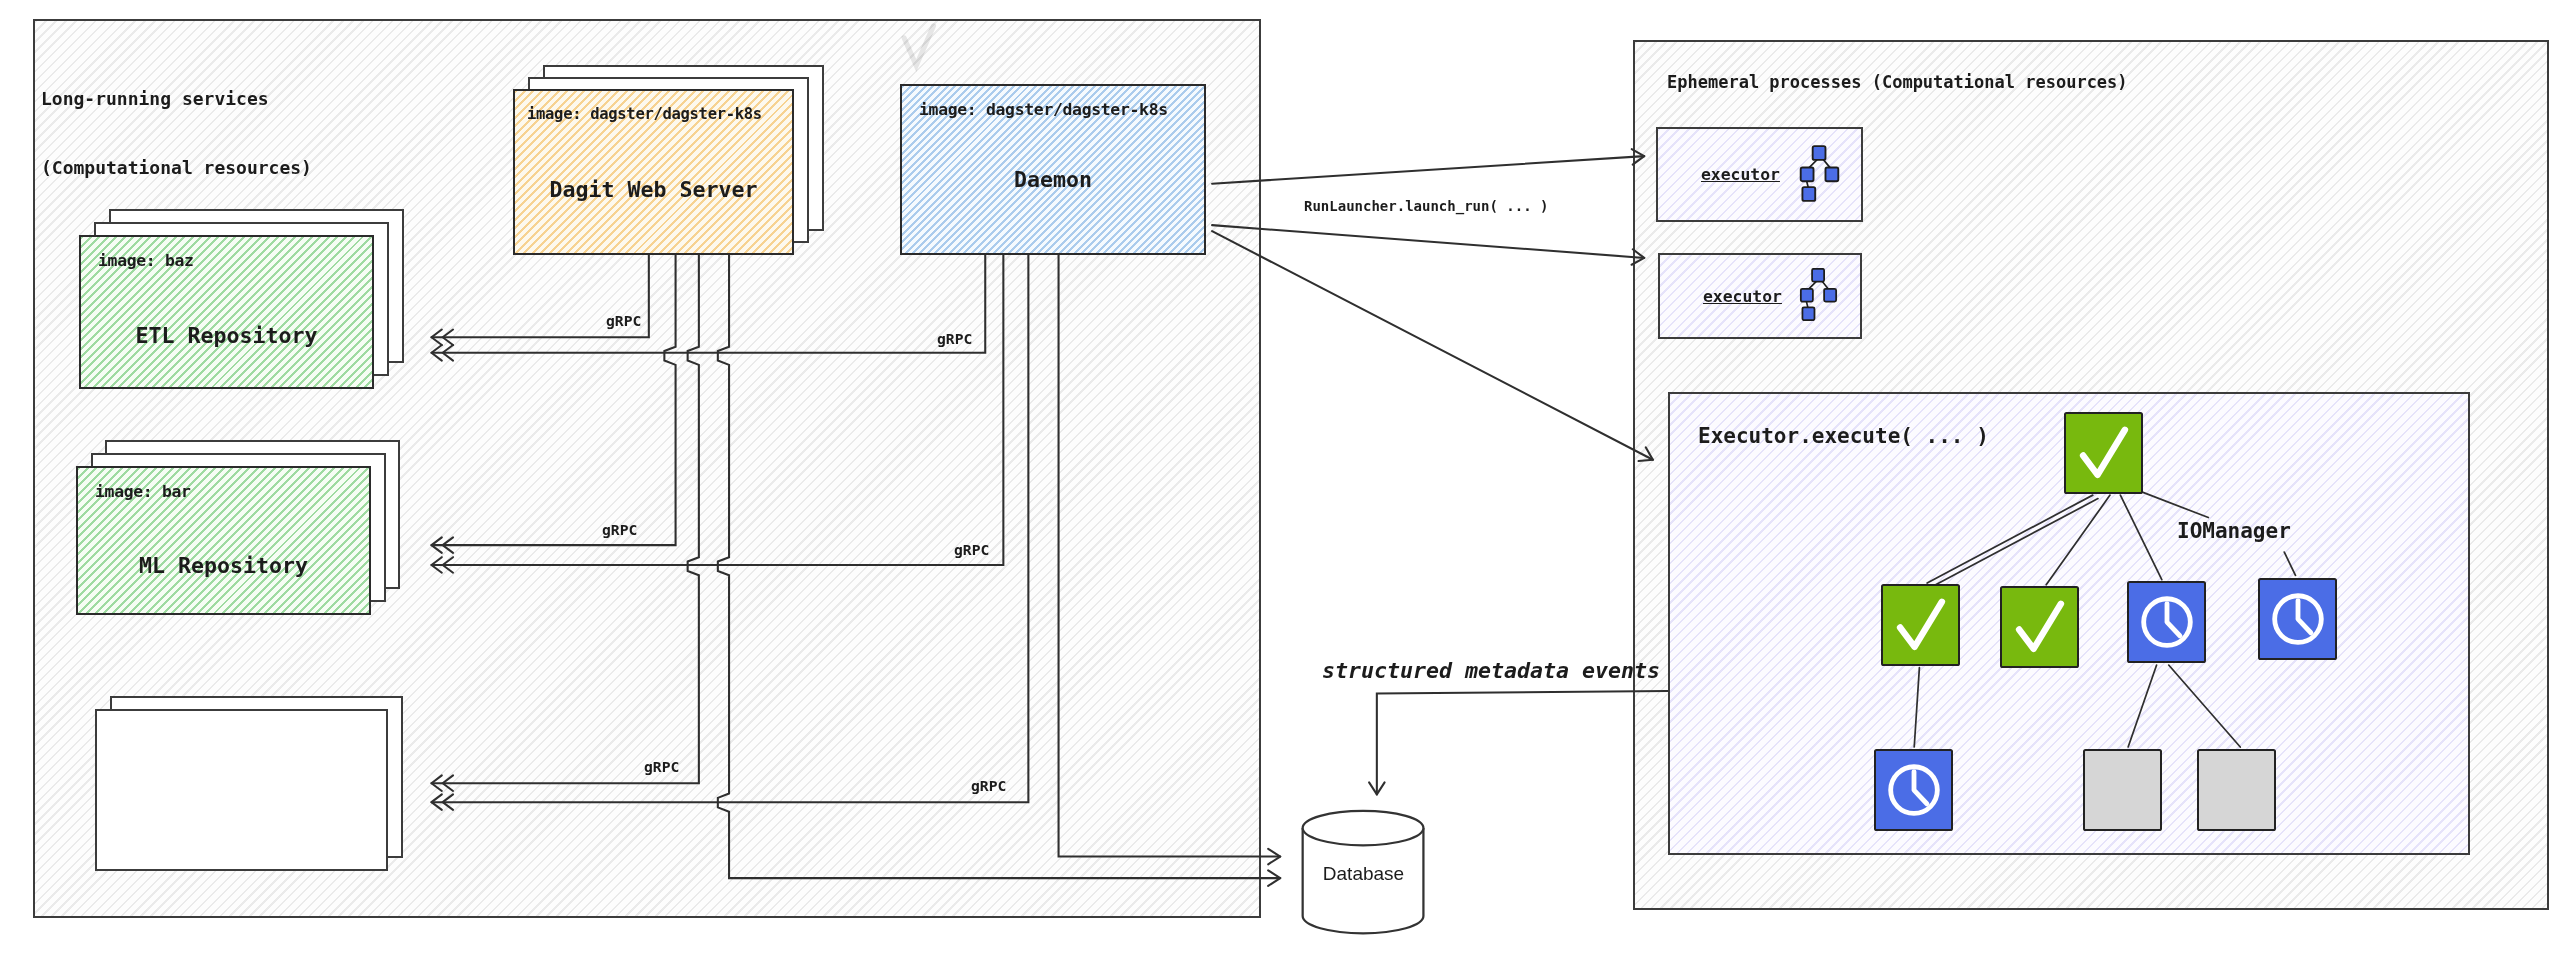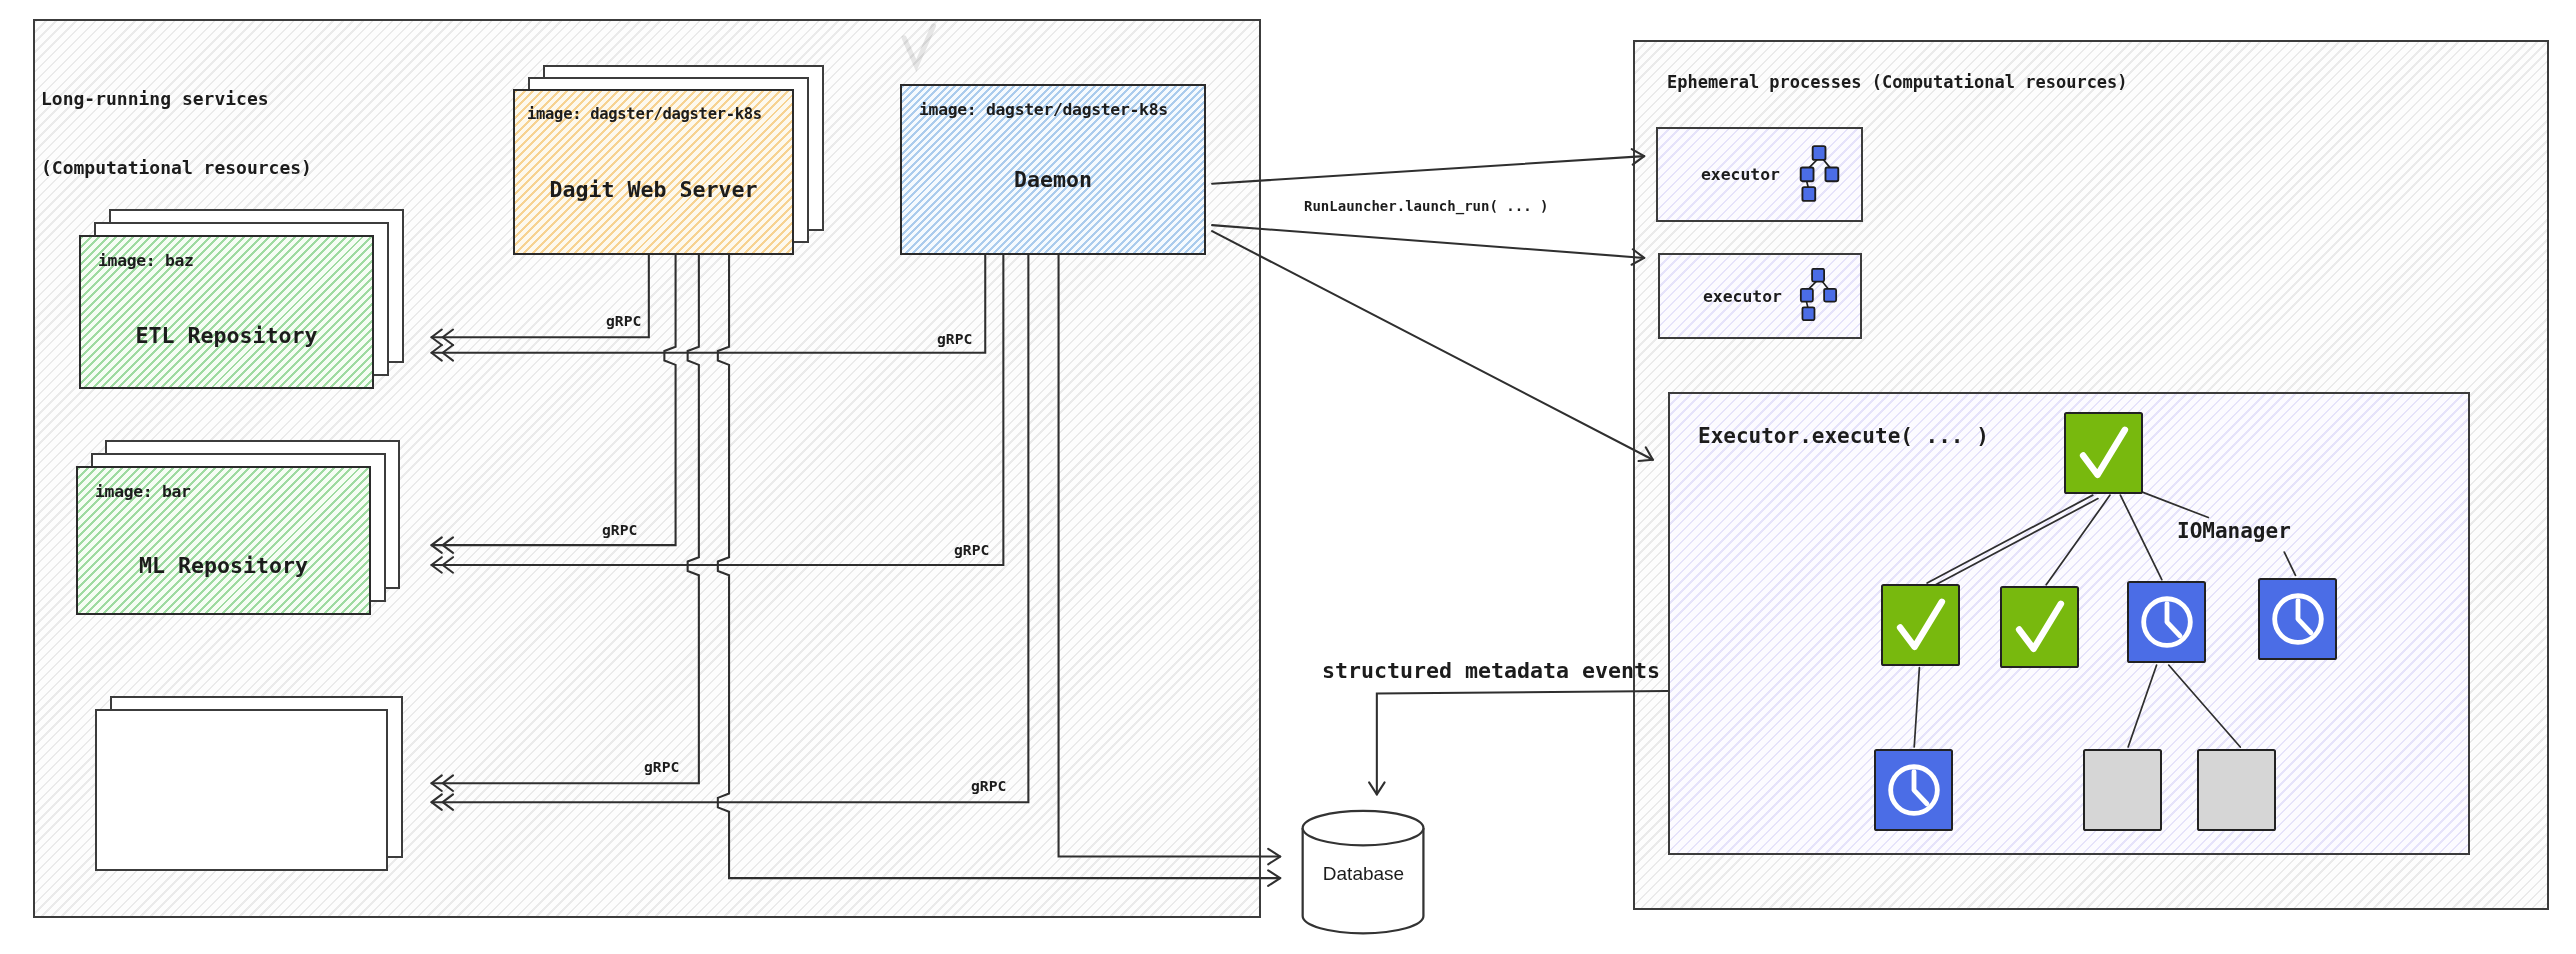--- a/index.html
+++ b/index.html
@@ -7,21 +7,21 @@
           font-family:"DejaVu Sans Mono","Liberation Mono",monospace;color:#1c1c1c;}
   .abs{position:absolute;box-sizing:border-box;}
   .mono{font-family:"DejaVu Sans Mono","Liberation Mono",monospace;font-weight:bold;color:#1c1c1c;}
   .sans{font-family:"Liberation Sans","DejaVu Sans",sans-serif;color:#1c1c1c;}
 
   
   .hatch-gray  {background:repeating-linear-gradient(135deg, rgba(128,128,128,0.15) 0 1.7px, rgba(0,0,0,0) 1.7px 7px), #fdfdfd;}
   .hatch-green {background:repeating-linear-gradient(135deg, rgba(87,190,93,0.55) 0 2.1px, rgba(0,0,0,0) 2.1px 6px), #f6fdf4;}
   .hatch-orange{background:repeating-linear-gradient(135deg, rgba(243,187,89,0.62) 0 2.1px, rgba(0,0,0,0) 2.1px 6px), #fdf9ee;}
   .hatch-blue  {background:repeating-linear-gradient(135deg, rgba(125,175,226,0.62) 0 2.1px, rgba(0,0,0,0) 2.1px 5.2px), #f5fafe;}
-  .hatch-lav   {background:repeating-linear-gradient(135deg, rgba(140,130,230,0.20) 0 1.7px, rgba(0,0,0,0) 1.7px 7px), #fcfbff;}
+  .hatch-lav   {background:repeating-linear-gradient(135deg, rgba(140,130,230,0.20) 0 1.7px, rgba(0,0,0,0) 1.7px 7px), #fcfbff;text-decoration:underline;}
 
   .panel{border:2.2px solid #3c3c3c;z-index:1;}
   .card {background:#ffffff;border:2.2px solid #3c3c3c;z-index:3;}
   .node-box{border:2.6px solid #2b2b2b;z-index:3;}
   .image-label{position:absolute;top:14px;left:17px;font-size:16.4px;letter-spacing:-0.3px;white-space:pre;}
   .image-label.k8s{font-size:16.4px;}
   .box-title{position:absolute;left:0;right:0;text-align:center;font-size:21.6px;white-space:pre;}
   .panel-title{z-index:3;font-size:18px;line-height:23px;white-space:pre;}
   .grpc{z-index:4;font-size:14.7px;}
   .sq{border:2.6px solid #222;border-radius:2.6px;z-index:3;display:flex;align-items:center;justify-content:center;}
@@ -123,21 +123,21 @@
   </div>
 
   <div class="abs mono grpc" style="left:606px;top:312px;">gRPC</div>
   <div class="abs mono grpc" style="left:937px;top:330px;">gRPC</div>
   <div class="abs mono grpc" style="left:602px;top:521px;">gRPC</div>
   <div class="abs mono grpc" style="left:954px;top:541px;">gRPC</div>
   <div class="abs mono grpc" style="left:644px;top:758px;">gRPC</div>
   <div class="abs mono grpc" style="left:971px;top:777px;">gRPC</div>
 
   <div class="abs mono" style="left:1304px;top:198px;font-size:14px;z-index:4;white-space:pre;">RunLauncher.launch_run( ... )</div>
-  <div class="abs mono" style="left:1322px;top:658px;font-size:21.6px;z-index:4;white-space:pre;">structured metadata events</div>
+  <div class="abs mono" style="left:1322px;top:658px;font-size:21.6px;z-index:4;white-space:pre;font-style:italic;">structured metadata events</div>
   <div class="abs sans" style="left:1303px;top:863px;width:121px;text-align:center;font-size:19px;z-index:4;">Database</div>
 
   <div class="abs mono panel-title" style="left:1667px;top:71px;font-size:17px;">Ephemeral processes (Computational resources)</div>
 
   <div class="abs exec-box hatch-lav" style="left:1656px;top:127px;width:207px;height:95px;">
     <span class="mono exec-label">executor</span>
     <span class="exec-icon">
       <svg width="41" height="57" viewBox="0 0 48 66">
         <g stroke="#1d1d1d" stroke-width="2" fill="none">
           <line x1="22" y1="16" x2="11" y2="27"></line>

